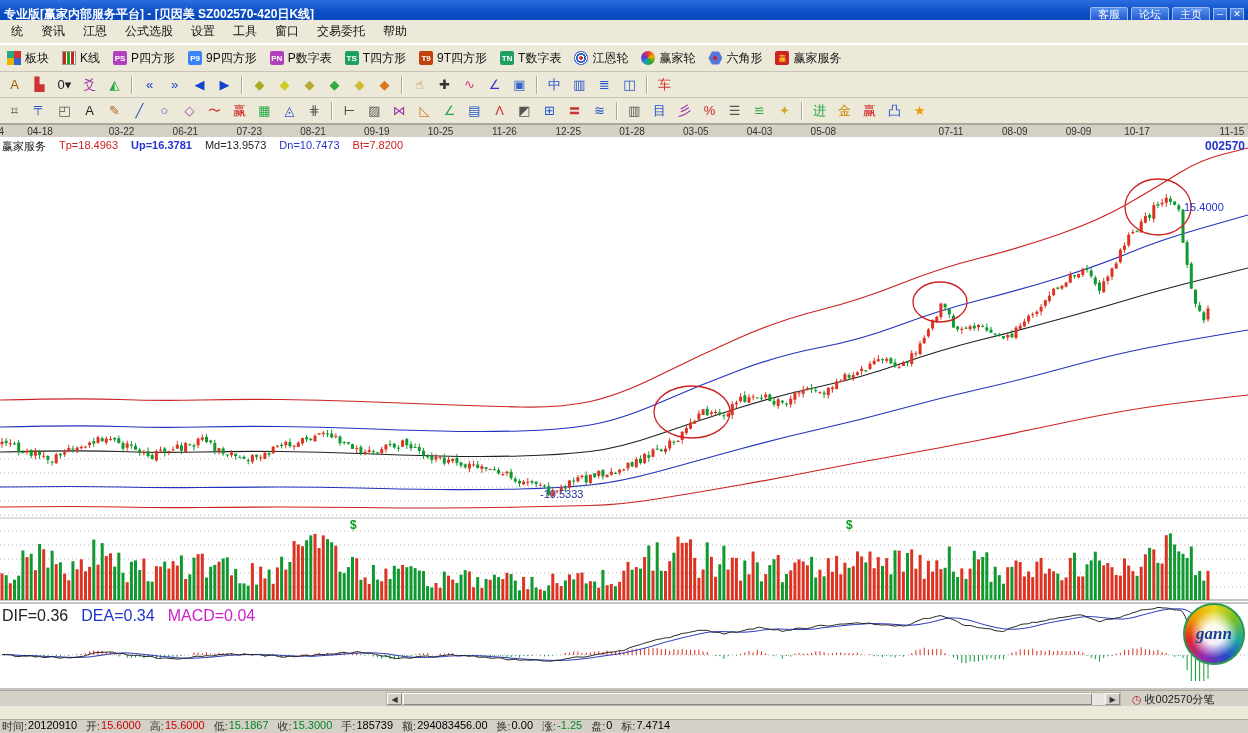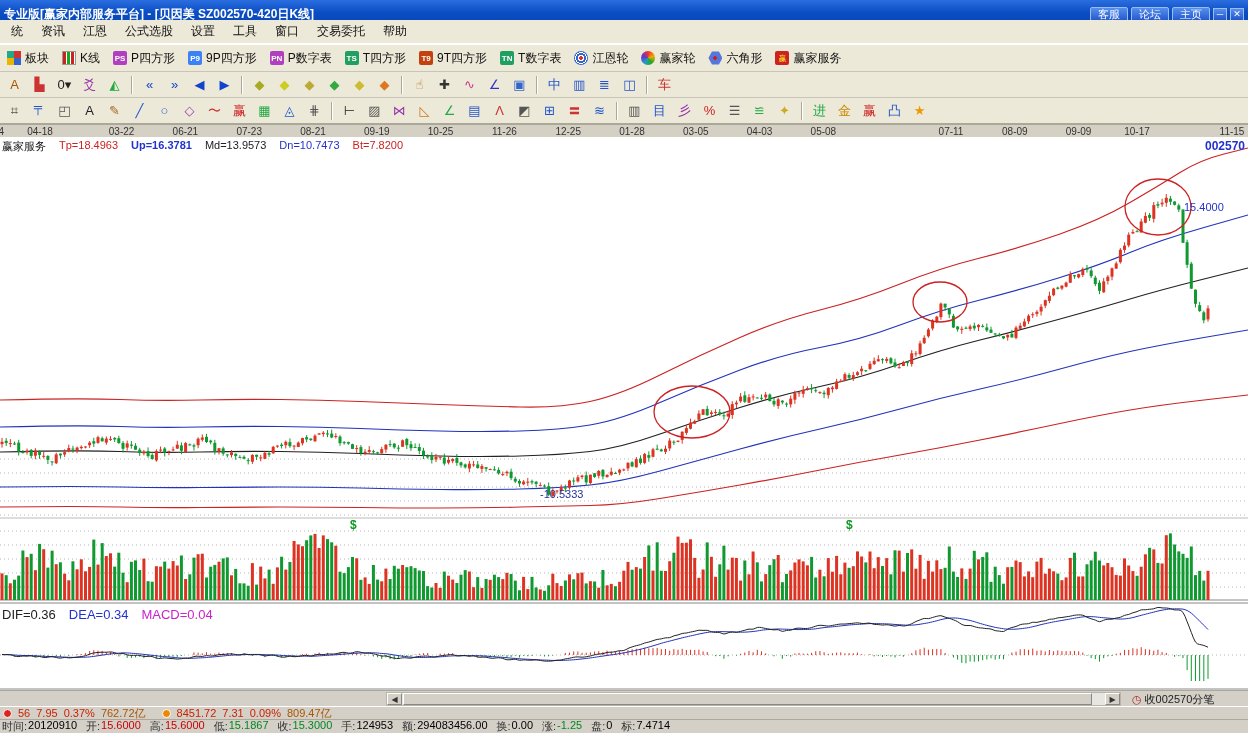--- a/index.html
+++ b/index.html
@@ -27,21 +27,21 @@
 .icon-hex{clip-path:polygon(25% 3%,75% 3%,100% 50%,75% 97%,25% 97%,0 50%);background:radial-gradient(circle,#cc2222 0 2px,#5577dd 2px)}
 .icon-service{background:#cc2222;border-radius:2px;color:#ffee22;font-size:8px;display:flex;align-items:center;justify-content:center}
 .dtool{width:23px;height:20px;margin:0 1px;display:flex;align-items:center;justify-content:center;font-size:13px;line-height:1;border:1px solid transparent}
 .tsep{width:2px;height:18px;border-left:1px solid #aca899;border-right:1px solid #fff;margin:0 4px}
 .dateaxis{position:absolute;top:124px;height:13px;width:100%;background:#d4d0c4;border-top:1px solid #aca899;overflow:hidden}
 .datelabel{position:absolute;top:1px;font-size:10px;color:#333;transform:translateX(-50%);white-space:nowrap}
 .chart{position:absolute;top:137px;height:553px;width:100%;background:#fff;overflow:hidden}
 #chart-svg{position:absolute;left:0;top:0}
 .indhead{position:absolute;left:2px;top:2px;font-size:11px;display:flex;gap:13px;white-space:nowrap}
 .stockcode{position:absolute;right:3px;top:2px;font-size:12px;font-weight:bold;color:#2233cc}
-.macdhead{position:absolute;left:2px;top:470px;font-size:13px;display:flex;gap:13px}
+.macdhead{position:absolute;left:2px;top:470px;font-size:16px;display:flex;gap:13px}
 .gannlogo{position:absolute;left:1183px;top:466px;width:62px;height:62px;border-radius:50%;border:2px solid #2a9a50;background:radial-gradient(circle,rgba(255,255,255,.92) 0 24%,rgba(255,255,255,0) 58%),conic-gradient(#e8d820,#7cc020,#20a8a0,#2848c8,#9828b0,#e02828,#f0a000,#e8d820);display:flex;align-items:center;justify-content:center}
 .gannword{font-family:"Liberation Serif","DejaVu Serif",serif;font-style:italic;font-weight:bold;font-size:17px;color:#1a3f8f}
 .scrollrow{position:absolute;top:690px;height:16px;width:100%;background:#d4d0c8;border-top:1px solid #aca899}
 .scrollbar{position:absolute;left:386px;top:1px;width:735px;height:14px;display:flex;background:#e8e6e0;border:1px solid #b8b4a8}
 .sbtn{width:15px;height:100%;background:#d4d0c8;border:1px solid #fff;border-right-color:#888;border-bottom-color:#888;font-size:8px;color:#333;display:flex;align-items:center;justify-content:center}
 .strack{flex:1;position:relative}
 .sthumb{position:absolute;left:1px;top:0;height:100%;width:calc(100% - 14px);background:#d4d0c8;border:1px solid #fff;border-right-color:#888;border-bottom-color:#888}
 .ticklabel{position:absolute;left:1132px;top:1px;font-size:11px;color:#222;display:flex;gap:3px;align-items:center}
 .tickicon{color:#b03030;font-size:11px}
 .statusrow{position:absolute;top:706px;height:13px;width:100%;background:#d4d0c8;border-top:1px solid #fff;display:flex;align-items:center;font-size:11px;padding:0 3px}
@@ -1396,52 +1396,39 @@
         <span style="color: rgb(34, 34, 34);">Md=13.9573</span>
         <span style="color: rgb(34, 51, 204);">Dn=10.7473</span>
         <span style="color: rgb(204, 34, 34); text-align: right;">Bt=7.8200</span>
       </div>
     <span class="stockcode">002570</span>
     <div class="macdhead" id="macdhead">
         <span style="color: rgb(34, 34, 34);">DIF=0.36</span>
         <span style="color: rgb(34, 51, 204);">DEA=0.34</span>
         <span style="color: rgb(204, 34, 204);">MACD=0.04</span>
       </div>
+    <div class="gannlogo">
+      <span class="gannword">gann</span>
+    </div>
   </div>
 
   <div class="scrollrow">
     <div class="scrollbar">
       <div class="sbtn" id="sb-left">◀</div>
       <div class="strack">
         <div class="sthumb"></div>
       </div>
       <div class="sbtn" id="sb-right">▶</div>
     </div>
     <div class="ticklabel">
       <span class="tickicon">◷</span>
       <span>收002570分笔</span>
     </div>
   </div>
 
-  <div class="statusrow" id="statusrow">
-      <span class="sgroup">
-        <span class="sicon" style="background: rgb(221, 34, 34);"></span>
-        <span style="color: rgb(204, 34, 0);">56</span>
-        <span style="color: rgb(204, 34, 0);">7.95</span>
-        <span style="color: rgb(204, 34, 0);">0.37%</span>
-        <span style="color: rgb(170, 85, 0);">762.72亿</span>
-      </span>
-      <span class="sgroup">
-        <span class="sicon" style="background: rgb(238, 136, 0);"></span>
-        <span style="color: rgb(204, 34, 0);">8451.72</span>
-        <span style="color: rgb(204, 34, 0);">7.31</span>
-        <span style="color: rgb(204, 34, 0);">0.09%</span>
-        <span style="color: rgb(170, 85, 0);">809.47亿</span>
-      </span>
-    </div>
   <div class="infobar" id="infobar">
       <span class="field">
         <span class="flabel">时间:</span>
         <span style="color: rgb(0, 0, 0);">20120910</span>
       </span>
       <span class="field">
         <span class="flabel">开:</span>
         <span style="color: rgb(204, 0, 0);">15.6000</span>
       </span>
       <span class="field">
@@ -1451,21 +1438,21 @@
       <span class="field">
         <span class="flabel">低:</span>
         <span style="color: rgb(0, 136, 34);">15.1867</span>
       </span>
       <span class="field">
         <span class="flabel">收:</span>
         <span style="color: rgb(0, 136, 34);">15.3000</span>
       </span>
       <span class="field">
         <span class="flabel">手:</span>
-        <span style="color: rgb(0, 0, 0);">124953</span>
+        <span style="color: rgb(0, 0, 0);">185739</span>
       </span>
       <span class="field">
         <span class="flabel">额:</span>
         <span style="color: rgb(0, 0, 0);">294083456.00</span>
       </span>
       <span class="field">
         <span class="flabel">换:</span>
         <span style="color: rgb(0, 0, 0);">0.00</span>
       </span>
       <span class="field">

